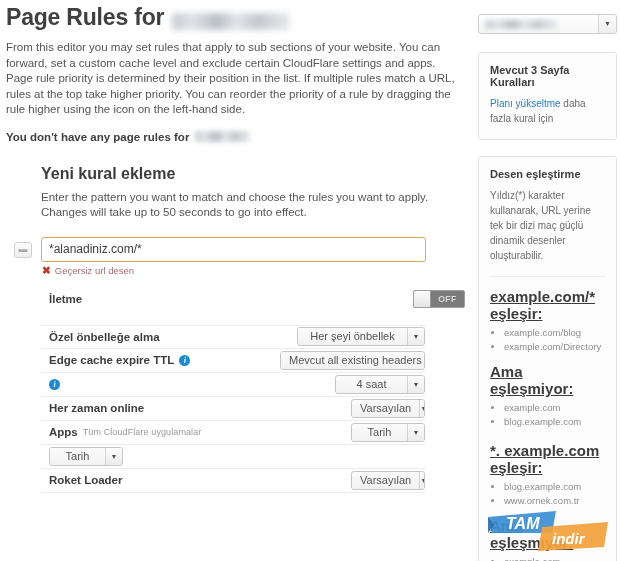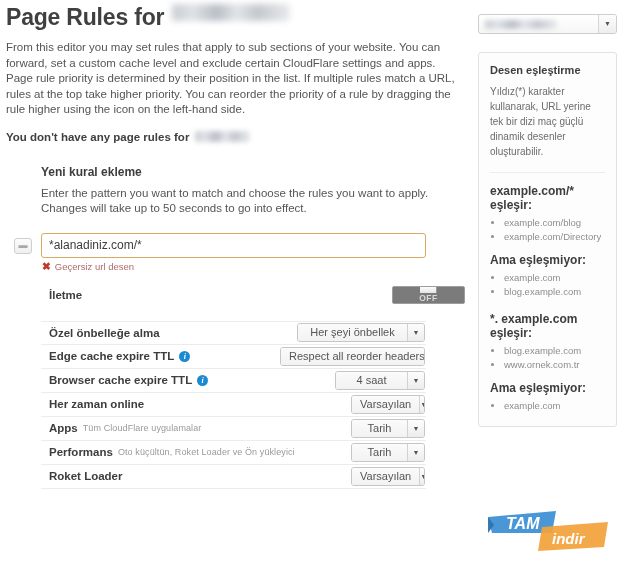--- a/index.html
+++ b/index.html
@@ -25,21 +25,21 @@
     padding: 4px 8px 0 6px;
   }
   .page-title {
     font-size: 23px;
     font-weight: bold;
     color: #404040;
     margin: 0 0 10px 0;
     line-height: 26px;
     letter-spacing: -0.2px;
     display: flex;
-    align-items: flex-start;
+    align-items: flex-end;
     gap: 8px;
   }
   .blur-box {
     display: inline-block;
     background: linear-gradient(92deg,#c9ccd1 0%,#dfe2e6 18%,#b9bec6 38%,#e2e5e9 55%,#c4c8ce 72%,#e8eaed 100%);
     filter: blur(3.2px);
     border-radius: 2px;
     vertical-align: middle;
   }
   .blur-title { width: 118px; height: 17px; }
@@ -63,21 +63,21 @@
     gap: 6px;
     text-align: right;
   }
 
   
   .form-wrap {
     margin-left: 35px;
     width: 425px;
   }
   .form-title {
-    font-size: 12px;
+    font-size: 16px;
     font-weight: bold;
     color: #3d3d3d;
     margin: 0 0 7px 0;
   }
   .form-desc {
     font-size: 11.5px;
     line-height: 15.5px;
     color: #555;
     margin: 0 0 16px 0;
   }
@@ -194,28 +194,27 @@
     line-height: 17px;
     text-align: center;
   }
   .sel-w-small { width: 74px; }
   .sel-w-med { width: 90px; align-items: center; }
   .sel-w-wide { width: 128px; }
   .sel-w-xwide { width: 145px; }
 
   
   .toggle {
-    width: 73px; height: 18px;
+    width: 52px; height: 18px;
     border: 1px solid #9e9e9e;
     border-radius: 2px;
     background: #7b7b7b;
     display: flex;
     align-items: center;
     overflow: hidden;
-    flex-direction: column;
   }
   .toggle-knob {
     width: 17px; height: 16px;
     background: linear-gradient(#fdfdfd,#e4e4e4);
     border-right: 1px solid #9a9a9a;
   }
   .toggle-txt {
     flex: 1;
     text-align: center;
     font-size: 8.5px;
@@ -284,24 +283,25 @@
   .card-link {
     color: #2a7fc9;
     text-decoration: none;
   }
   .divider {
     height: 1px;
     background: #ececec;
     margin: 13px 0 11px 0;
   }
   .ex-head {
-    font-size: 12px;
+    font-size: 15px;
     font-weight: bold;
     color: #3d3d3d;
     margin: 0 0 4px 0;
+    text-decoration: underline;
   }
   .ex-head.sub { margin-top: 9px; }
   .ex-list {
     margin: 0 0 0 0;
     padding-left: 14px;
     list-style: disc;
   }
   .ex-list li {
     font-size: 9.5px;
     line-height: 14px;
@@ -370,28 +370,27 @@
             <div class="sel-arrow">▼</div>
           </div>
         </div>
 
         <div class="row">
           <div class="row-label">
             <span>Edge cache expire TTL</span>
             <span class="info-icon">i</span>
           </div>
           <div class="sel sel-w-xwide">
-            <div class="sel-val">Respect all reorder headers</div>
-            <div class="sel-arrow">▼</div>
-          </div>
-        </div>
-
-        <div class="row">
-          <div class="row-label">
-            <span>Browser cache expire TTL</span>
+            <div class="sel-val">Mevcut all existing headers</div>
+            <div class="sel-arrow">▼</div>
+          </div>
+        </div>
+
+        <div class="row">
+          <div class="row-label">
             <span class="info-icon">i</span>
           </div>
           <div class="sel sel-w-med">
             <div class="sel-val">4 saat</div>
             <div class="sel-arrow">▼</div>
           </div>
         </div>
 
         <div class="row">
           <div class="row-label">
@@ -408,24 +407,20 @@
             <span>Apps</span>
             <span class="row-sub">Tüm CloudFlare uygulamalar</span>
           </div>
           <div class="sel sel-w-small">
             <div class="sel-val">Tarih</div>
             <div class="sel-arrow">▼</div>
           </div>
         </div>
 
         <div class="row">
-          <div class="row-label">
-            <span>Performans</span>
-            <span class="row-sub">Oto küçültün, Roket Loader ve Ön yükleyici</span>
-          </div>
           <div class="sel sel-w-small">
             <div class="sel-val">Tarih</div>
             <div class="sel-arrow">▼</div>
           </div>
         </div>
 
         <div class="row">
           <div class="row-label">
             <span>Roket Loader</span>
           </div>
@@ -442,20 +437,26 @@
 
   <div class="sidebar">
 
     <div class="domain-select">
       <div class="ds-val">
         <span class="blur-box blur-select"></span>
       </div>
       <div class="ds-arrow">▼</div>
     </div>
 
+    <div class="card">
+      <div class="card-title">Mevcut 3 Sayfa Kuralları</div>
+      <p class="card-text">
+        <a class="card-link">Planı yükseltme</a><span> daha fazla kural için</span>
+      </p>
+    </div>
 
     <div class="card">
       <div class="card-title">Desen eşleştirme</div>
       <p class="card-text">Yıldız(*) karakter kullanarak, URL yerine tek bir dizi maç güçlü dinamik desenler oluşturabilir.</p>
 
       <div class="divider"></div>
 
       <div class="ex-head">example.com/* eşleşir:</div>
       <ul class="ex-list">
         <li>example.com/blog</li>

